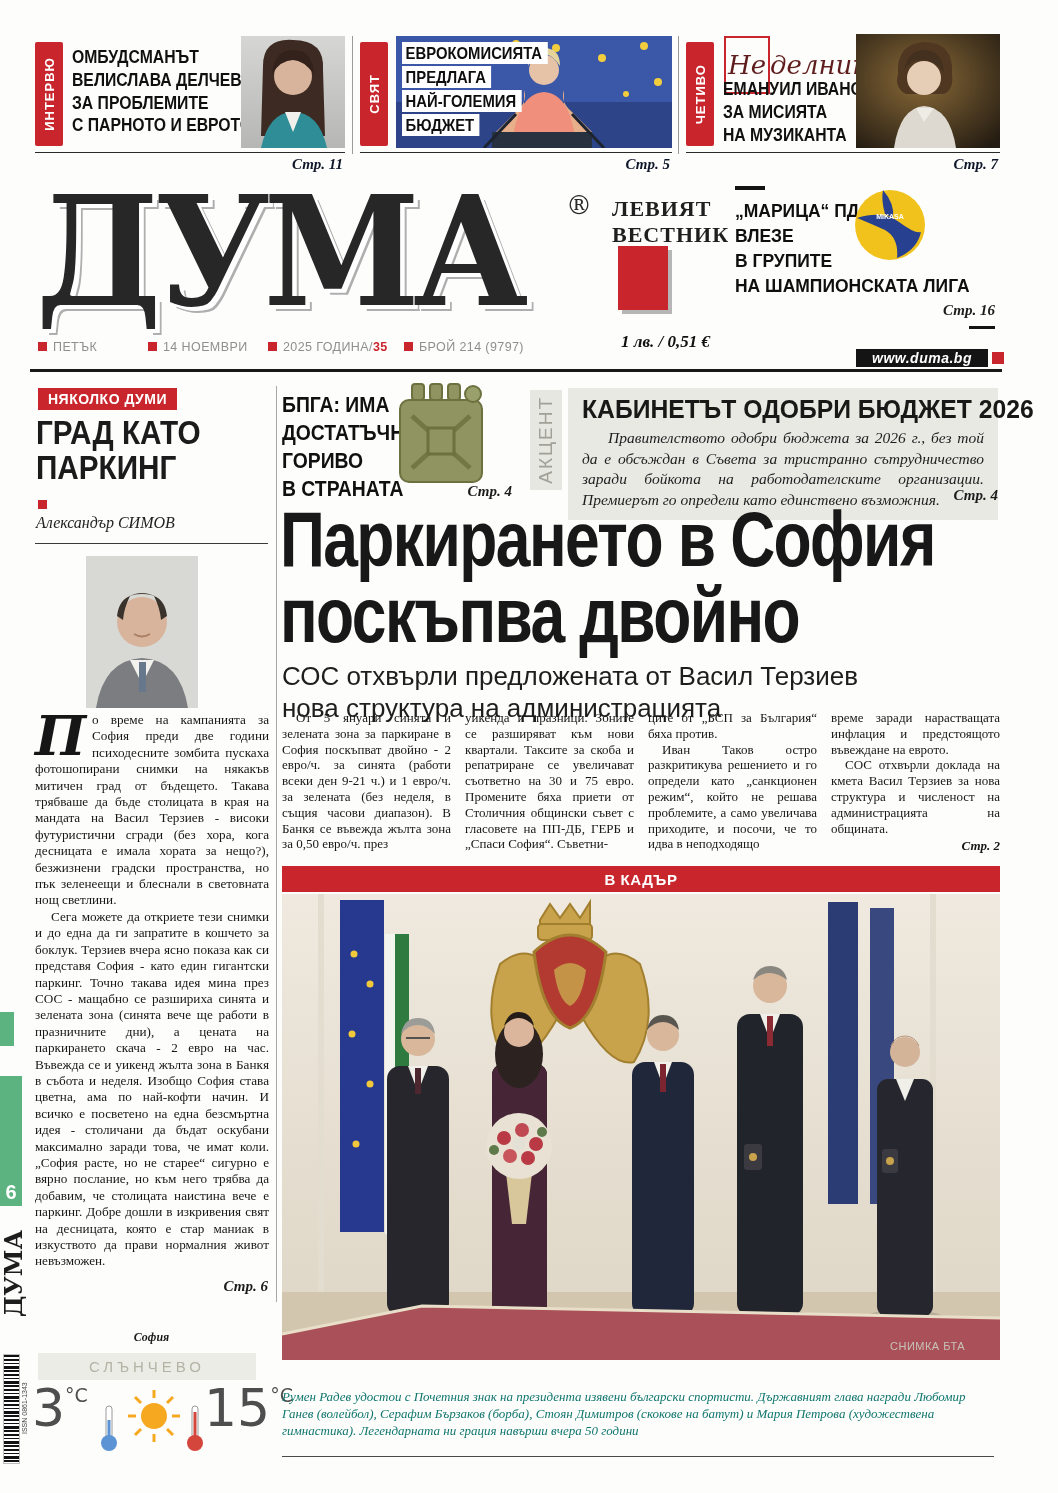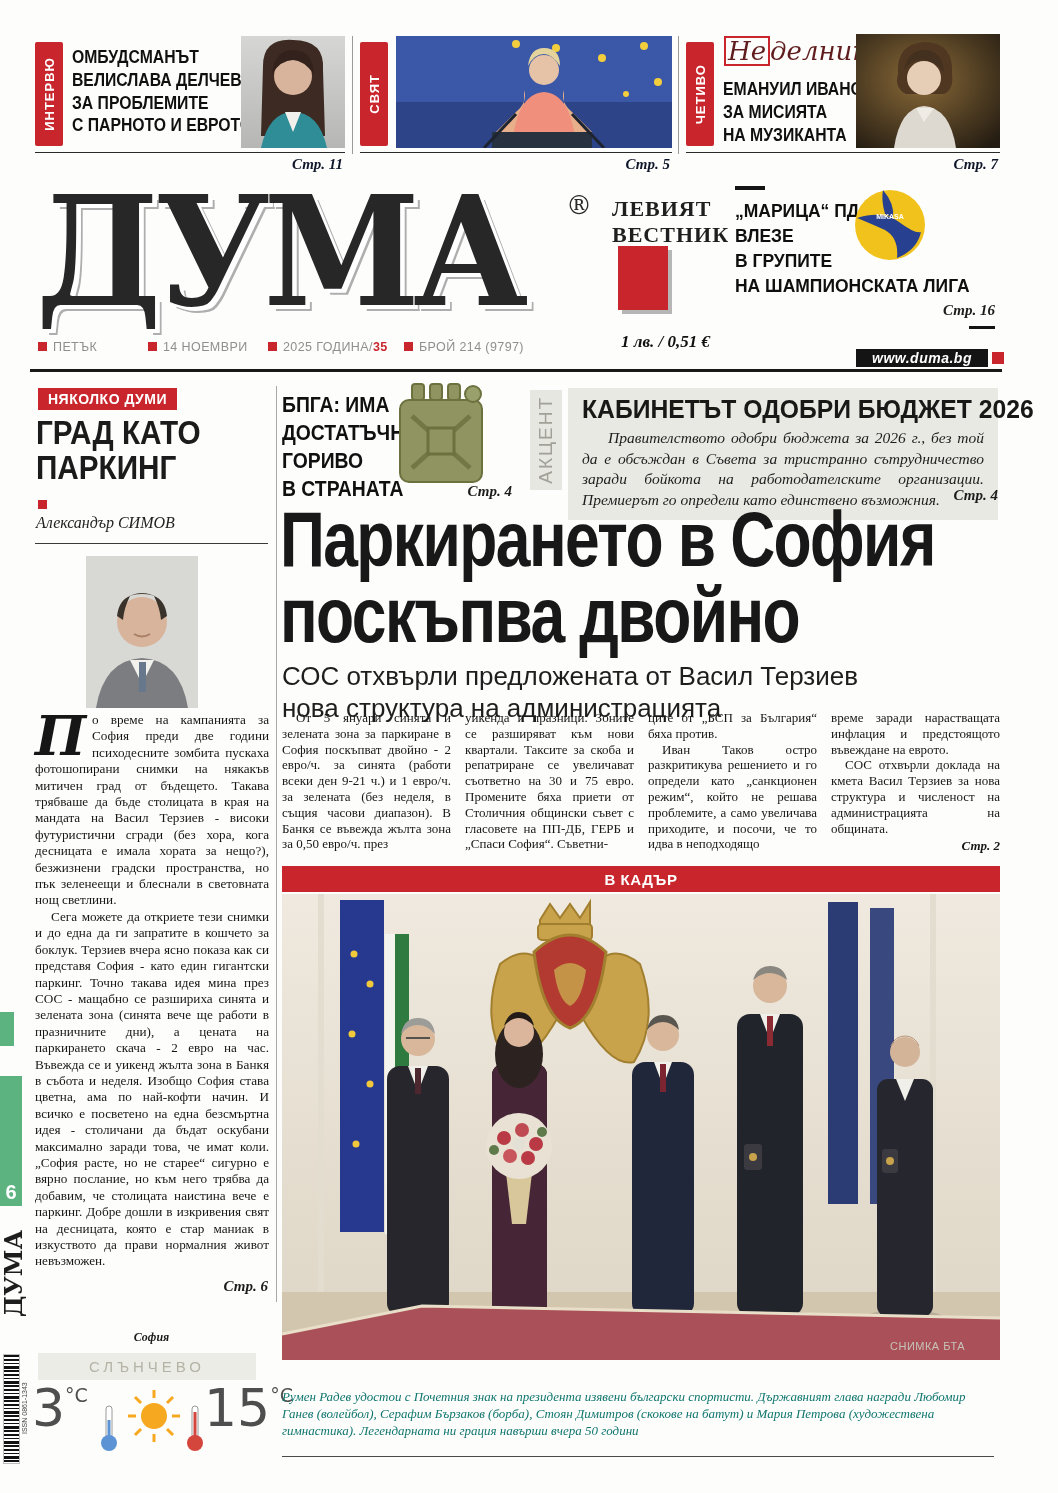--- a/index.html
+++ b/index.html
@@ -28,21 +28,21 @@
   .thead{position:absolute;left:37px;top:16px;font-weight:800;font-size:17.5px;line-height:1.3;
          transform:scaleX(.9);transform-origin:0 0;color:#101010;white-space:nowrap;}
   .tline{position:absolute;left:0;right:0;top:122px;border-top:1.5px solid #2a2a2a;}
   .tpage{position:absolute;right:2px;top:126px;font-family:"Liberation Serif",serif;font-style:italic;font-weight:bold;font-size:15px;color:#0f172a;}
   .tphoto{position:absolute;top:6px;}
   .tphoto svg{display:block;width:100%;height:100%;}
   .chips{position:absolute;left:42px;top:12px;}
   .chip{display:table;background:#fff;color:#0e0e0e;font-weight:800;font-size:16.5px;line-height:1.15;
         padding:2px 6px 1px 4px;margin-bottom:2px;transform:scaleX(.9);transform-origin:0 0;white-space:nowrap;}
   .brand{position:absolute;left:38px;top:6px;font-family:"DejaVu Serif",serif;font-style:italic;font-size:26px;color:#5f1d1d;white-space:nowrap;}
-  .brand .bx{border:2px solid #c9252c;padding:0 2px;display:inline-block;line-height:1;}
+  .brand .bx{border:2px solid #c9252c;padding:14px 2px;display:inline-block;line-height:1;}
   .t3 .thead{top:48px;}
 
   
   .logo{left:36px;top:176px;font-family:"DejaVu Serif",serif;font-weight:bold;font-size:152px;line-height:1;
         letter-spacing:-7px;color:#272727;transform:scaleX(.93);transform-origin:0 0;
         text-shadow:5px 4px 0 #fff,7px 6px 0 rgba(110,110,110,.55);}
   .reg{left:566px;top:190px;font-family:"DejaVu Serif",serif;font-size:26px;color:#2a2a2a;}
   .tagline{left:612px;top:196px;font-family:"Liberation Serif",serif;font-weight:bold;font-size:22px;line-height:1.18;letter-spacing:1px;color:#1f1f1f;}
   .redsq{left:618px;top:246px;width:50px;height:64px;background:#c9252c;box-shadow:4px 4px 0 rgba(0,0,0,.28);}
   .sport{left:735px;top:186px;width:266px;}
@@ -182,20 +182,26 @@
         <path d="M128,54 Q132,66 120,76 L100,96 L112,112 L128,92 Z" fill="#e8b08a"></path>
         <path d="M168,54 Q164,66 176,76 L196,96 L184,112 L168,92 Z" fill="#e8b08a"></path>
         <circle cx="148" cy="34" r="15" fill="#e6c3a6"></circle>
         <path d="M132,30 Q134,12 148,12 Q164,12 164,30 Q156,18 148,18 Q138,18 132,30Z" fill="#e4d49c"></path>
         <path d="M116,112 Q120,58 148,56 Q176,58 180,112 Z" fill="#ef8f7c"></path>
         <rect x="96" y="96" width="100" height="16" fill="#27313f"></rect>
         <line x1="88" y1="112" x2="120" y2="78" stroke="#1d2430" stroke-width="3"></line>
         <line x1="208" y1="112" x2="176" y2="78" stroke="#1d2430" stroke-width="3"></line>
       </svg>
     </div>
+    <div class="chips">
+      <div class="chip">ЕВРОКОМИСИЯТА</div>
+      <div class="chip">ПРЕДЛАГА</div>
+      <div class="chip">НАЙ-ГОЛЕМИЯ</div>
+      <div class="chip">БЮДЖЕТ</div>
+    </div>
     <div class="tline"></div>
     <div class="tpage">Стр. 5</div>
   </div>
   <div class="abs tdiv" style="left:678px;"></div>
 
   <div class="abs teaser t3">
     <div class="ttab">
         <span class="vtext">ЧЕТИВО</span>
       </div>
     <div class="brand"><span class="bx">Не</span><span>делник</span></div>

